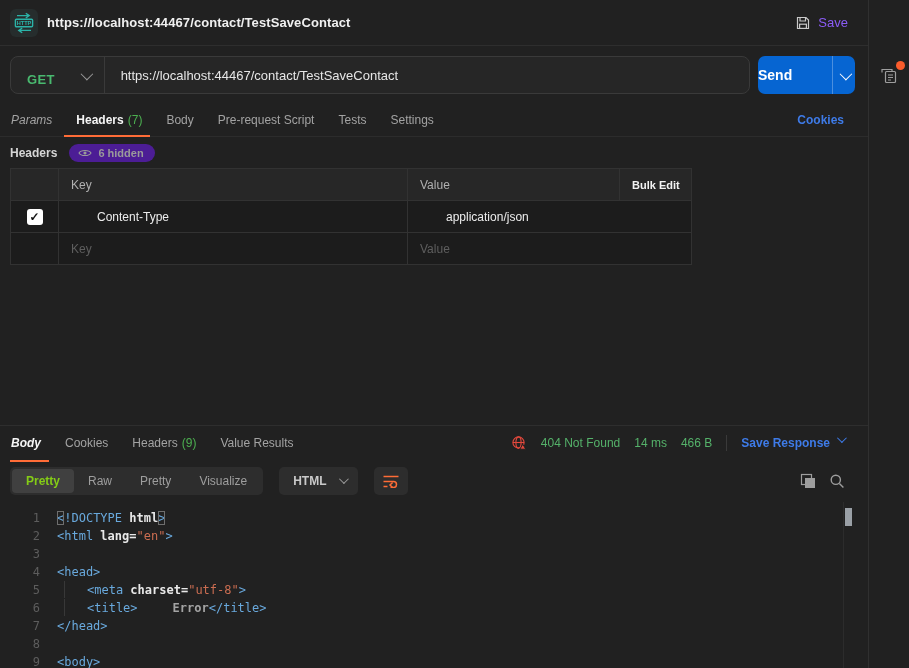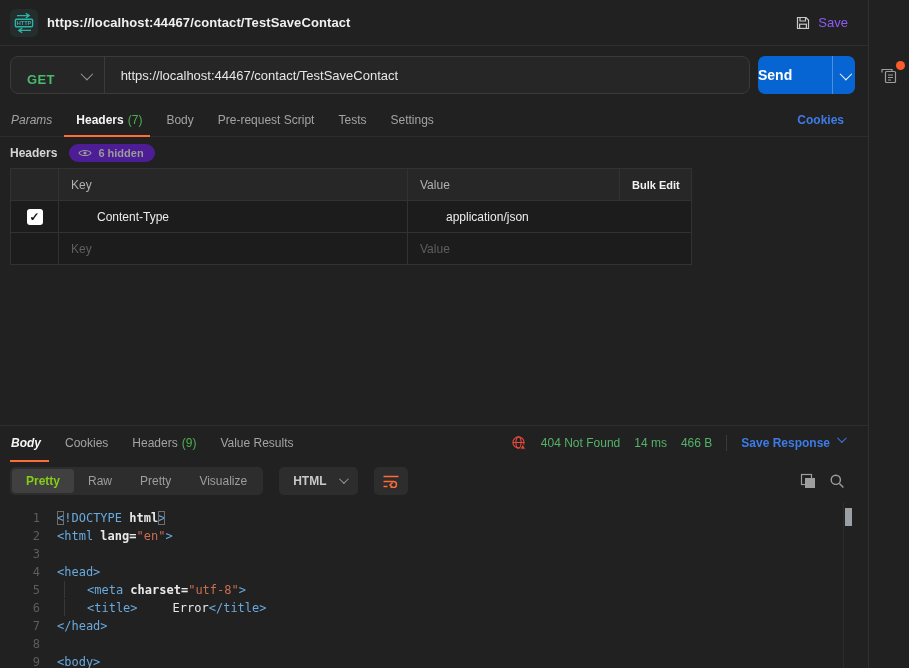--- a/index.html
+++ b/index.html
@@ -78,21 +78,21 @@
   .tool-icons svg { cursor:pointer; }
 
   
   .code-area { flex:1; position:relative; font-family:"DejaVu Sans Mono", monospace; font-size:12px; padding-top:8px; overflow:hidden; }
   .code-line { display:flex; height:18px; line-height:18px; white-space:pre; }
   .ln { width:40px; text-align:right; color:#5d5d5d; flex:none; user-select:none; }
   .lc { padding-left:17px; }
   .s-tag { color:#69a9dd; }
   .s-attr { color:#e8e8e8; font-weight:bold; }
   .s-str { color:#cb6d51; }
-  .s-txt { color:#e5e5e5; font-weight:normal;padding-left:35px; }
+  .s-txt { color:#a3a3a3; font-weight:bold;padding-left:35px; }
   .s-box { color:#69a9dd; outline:1px solid #6e6e6e; outline-offset:-1px; }
   .g-line { display:inline-block; width:23px; height:17px; border-left:1px solid #383838; margin-left:7px; vertical-align:top; }
   .scroll-track { position:absolute; top:1px; bottom:0; right:15px; width:10px; border-left:1px solid #2c2c2c; }
   .scroll-thumb { position:absolute; top:6px; right:1px; width:7px; height:18px; background:#9aa0a6; cursor:grab; }
 
   
   .rail-btn { position:relative; cursor:pointer; color:#9e9e9e; display:flex; align-items:center; justify-content:center; width:24px; height:24px; }
   .rail-code { font-size:13px; font-weight:bold; color:#a8a8a8; letter-spacing:-1px; }
   .dot { position:absolute; top:-3px; right:-4px; width:9px; height:9px; border-radius:50%; background:#fa5c2c; }
 </style>

